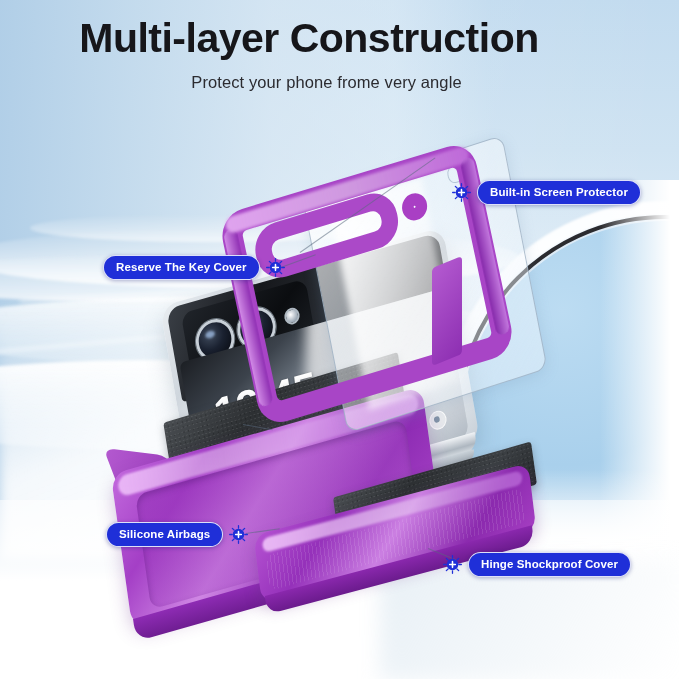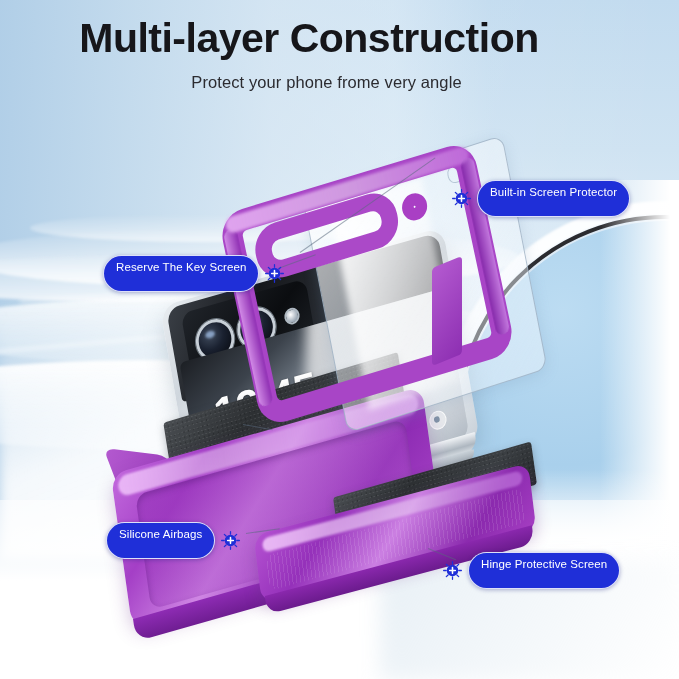--- a/index.html
+++ b/index.html
@@ -457,23 +457,23 @@
     position: absolute;
     display: flex;
     align-items: center;
     gap: 6px;
     z-index: 40;
   }
   .pill {
     background: #1f2fd8;
     color: #ffffff;
     font-size: 11.5px;
-    font-weight: normal;
+    font-weight: bold;
     letter-spacing: 0.1px;
-    padding: 5px 12px 18px;
+    padding: 5px 12px 6px;
     border-radius: 20px;
     white-space: nowrap;
     border: 1.5px solid rgba(255,255,255,0.85);
     box-shadow: 0 1px 4px rgba(20,30,120,0.35);
   }
   .badge {
     position: relative;
     width: 19px; height: 19px;
     flex: 0 0 19px;
   }
@@ -604,21 +604,21 @@
         <g stroke="#ffffff" stroke-width="2" stroke-linecap="round">
           <line x1="12" y1="8.4" x2="12" y2="15.6"></line>
           <line x1="8.4" y1="12" x2="15.6" y2="12"></line>
         </g>
       </svg>
     </span>
     <span class="pill">Built-in Screen Protector</span>
   </div>
 
   <div class="callout" style="left:103px; top:255px;">
-    <span class="pill">Reserve The Key Screen</span>
+    <span class="pill">Reserve The Key Cover</span>
     <span class="badge">
       <svg viewBox="0 0 24 24">
         <g stroke="#1f2fd8" stroke-width="1.6" stroke-linecap="round">
           <line x1="12" y1="0.8" x2="12" y2="4"></line>
           <line x1="12" y1="20" x2="12" y2="23.2"></line>
           <line x1="0.8" y1="12" x2="4" y2="12"></line>
           <line x1="20" y1="12" x2="23.2" y2="12"></line>
           <line x1="4.2" y1="4.2" x2="6.4" y2="6.4"></line>
           <line x1="17.6" y1="17.6" x2="19.8" y2="19.8"></line>
           <line x1="19.8" y1="4.2" x2="17.6" y2="6.4"></line>
@@ -670,16 +670,16 @@
           <line x1="19.8" y1="4.2" x2="17.6" y2="6.4"></line>
           <line x1="6.4" y1="17.6" x2="4.2" y2="19.8"></line>
         </g>
         <circle cx="12" cy="12" r="7.3" fill="#1f2fd8"></circle>
         <g stroke="#ffffff" stroke-width="2" stroke-linecap="round">
           <line x1="12" y1="8.4" x2="12" y2="15.6"></line>
           <line x1="8.4" y1="12" x2="15.6" y2="12"></line>
         </g>
       </svg>
     </span>
-    <span class="pill">Hinge Protective Screen</span>
+    <span class="pill">Hinge Shockproof Cover</span>
   </div>
 
 </div>
 
 </body></html>

